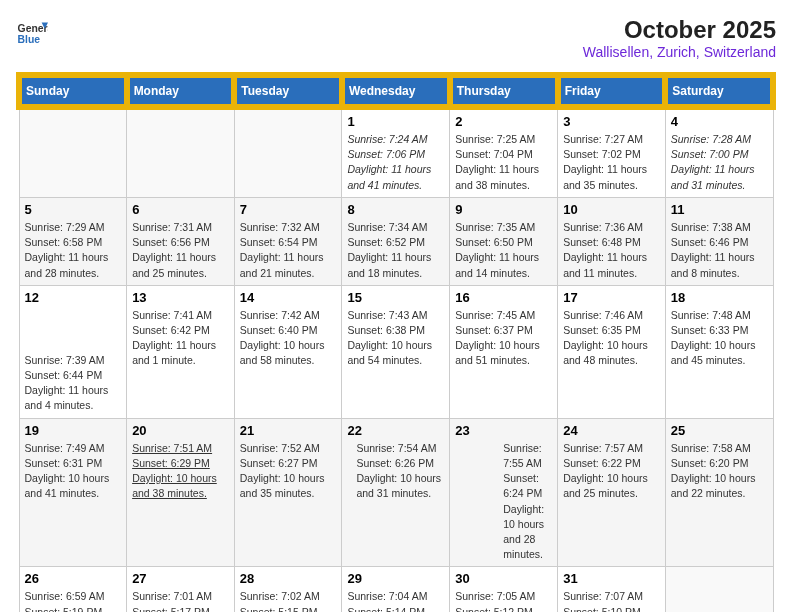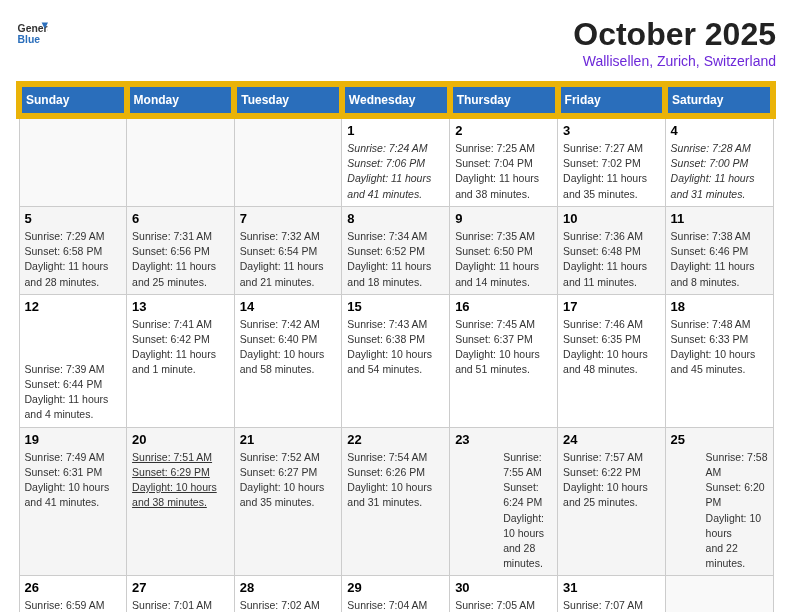--- a/index.html
+++ b/index.html
@@ -22,21 +22,21 @@
       gap: 4px;
     }
     .logo-icon {
       width: 32px;
       height: 32px;
     }
     .title-block {
       text-align: right;
     }
     .month-title {
-      font-size: 32px;
+      font-size: 24px;
       font-weight: bold;
       color: #222;
     }
     .location {
       font-size: 14px;
       color: #6d28d9;
     }
     table {
       width: 100%;
       border-collapse: collapse;
@@ -259,42 +259,42 @@
         </td>
         <td>
           <span class="day-num">21</span>
           <div class="day-info" style="white-space: pre-line;">Sunrise: 7:52 AM
 Sunset: 6:27 PM
 Daylight: 10 hours
 and 35 minutes.</div>
         </td>
         <td>
           <span class="day-num">22</span>
-          <div class="day-info" style="white-space: pre-line;">Sunrise: 7:54 AM
+          <div class="day-info" style="white-space: pre-line; margin-left: 9px;">Sunrise: 7:54 AM
 Sunset: 6:26 PM
 Daylight: 10 hours
 and 31 minutes.</div>
         </td>
         <td>
           <span class="day-num">23</span>
           <div class="day-info" style="white-space: pre-line; margin-left: 48px;">Sunrise: 7:55 AM
 Sunset: 6:24 PM
 Daylight: 10 hours
 and 28 minutes.</div>
         </td>
         <td>
           <span class="day-num">24</span>
           <div class="day-info" style="white-space: pre-line;">Sunrise: 7:57 AM
 Sunset: 6:22 PM
 Daylight: 10 hours
 and 25 minutes.</div>
         </td>
         <td>
           <span class="day-num">25</span>
-          <div class="day-info" style="white-space: pre-line; margin-left: 35px;">Sunrise: 7:58 AM
+          <div class="day-info" style="white-space: pre-line;">Sunrise: 7:58 AM
 Sunset: 6:20 PM
 Daylight: 10 hours
 and 22 minutes.</div>
         </td>
       </tr>
       <tr>
         <td>
           <span class="day-num">26</span>
           <div class="day-info" style="white-space: pre-line;">Sunrise: 6:59 AM
 Sunset: 5:19 PM

